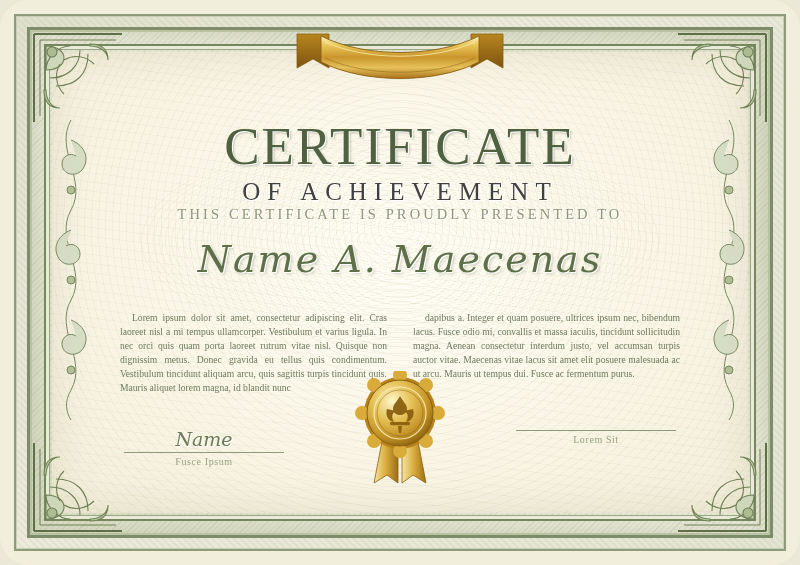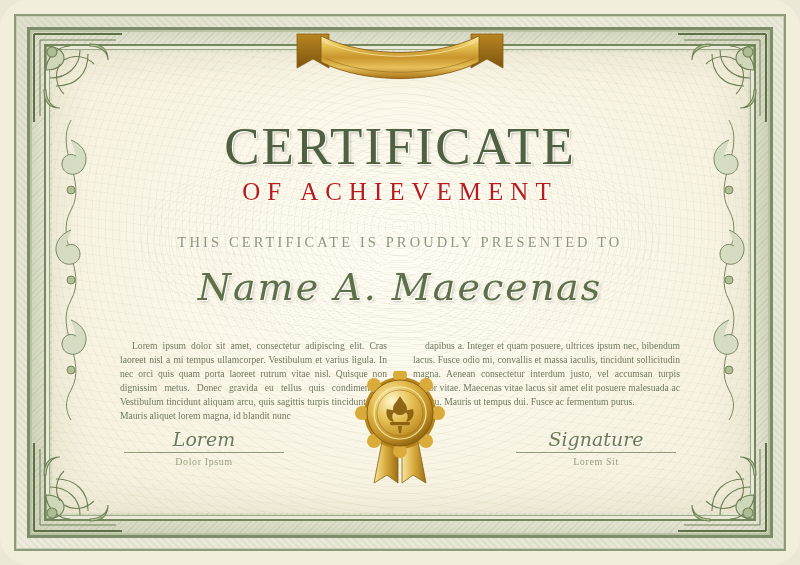--- a/index.html
+++ b/index.html
@@ -120,25 +120,25 @@
     font-size: 53px;
     letter-spacing: 2px;
     color: #4f6141;
     text-shadow: 1px 1px 0 #ffffff, 2px 2px 2px rgba(90,100,70,0.35);
     font-weight: normal;
   }
   .subtitle {
     margin-top: 2px;
     font-size: 25px;
     letter-spacing: 7px;
-    color: #b91c1c;
+    color: #404040;
     text-shadow: 1px 1px 0 #fff;
   }
   .presented {
-    margin-top: 28px;
+    margin-top: 0;
     font-size: 14.5px;
     letter-spacing: 3.1px;
     color: #8e9578;
     text-shadow: 1px 1px 0 #fff;
   }
   .name {
     margin-top: 14px;
     font-family: "DejaVu Serif", serif;
     font-style: italic;
     font-size: 38px;
@@ -335,26 +335,25 @@
     <div class="presented">THIS CERTIFICATE IS PROUDLY PRESENTED TO</div>
     <div class="name">Name A. Maecenas</div>
 
     <div class="columns">
       <div class="col">Lorem ipsum dolor sit amet, consectetur adipiscing elit. Cras laoreet nisl a mi tempus ullamcorper. Vestibulum et varius ligula. In nec orci quis quam porta laoreet rutrum vitae nisl. Quisque non dignissim metus. Donec gravida eu tellus quis condimentum. Vestibulum tincidunt aliquam arcu, quis sagittis turpis tincidunt quis. Mauris aliquet lorem magna, id blandit nunc</div>
       <div class="col">dapibus a. Integer et quam posuere, ultrices ipsum nec, bibendum lacus. Fusce odio mi, convallis et massa iaculis, tincidunt sollicitudin magna. Aenean consectetur interdum justo, vel accumsan turpis auctor vitae. Maecenas vitae lacus sit amet elit posuere malesuada ac ut arcu. Mauris ut tempus dui. Fusce ac fermentum purus.</div>
     </div>
 
     <div class="signatures">
       <div class="sig-block">
-        <div class="sig-script">Lorem</div>
+        <div class="sig-script">Name</div>
         <div class="sig-line"></div>
-        <div class="sig-sub">Dolor Ipsum</div>
+        <div class="sig-sub">Fusce Ipsum</div>
       </div>
       <div class="sig-block">
-        <div class="sig-script">Signature</div>
         <div class="sig-line"></div>
         <div class="sig-sub">Lorem Sit</div>
       </div>
     </div>
 
     <div class="seal">
       <svg viewBox="0 0 92 118" width="92" height="118">
         <defs>
           <radialGradient id="sealG" cx="38%" cy="32%" r="72%">
             <stop offset="0%" stop-color="#fff6c9"></stop>

